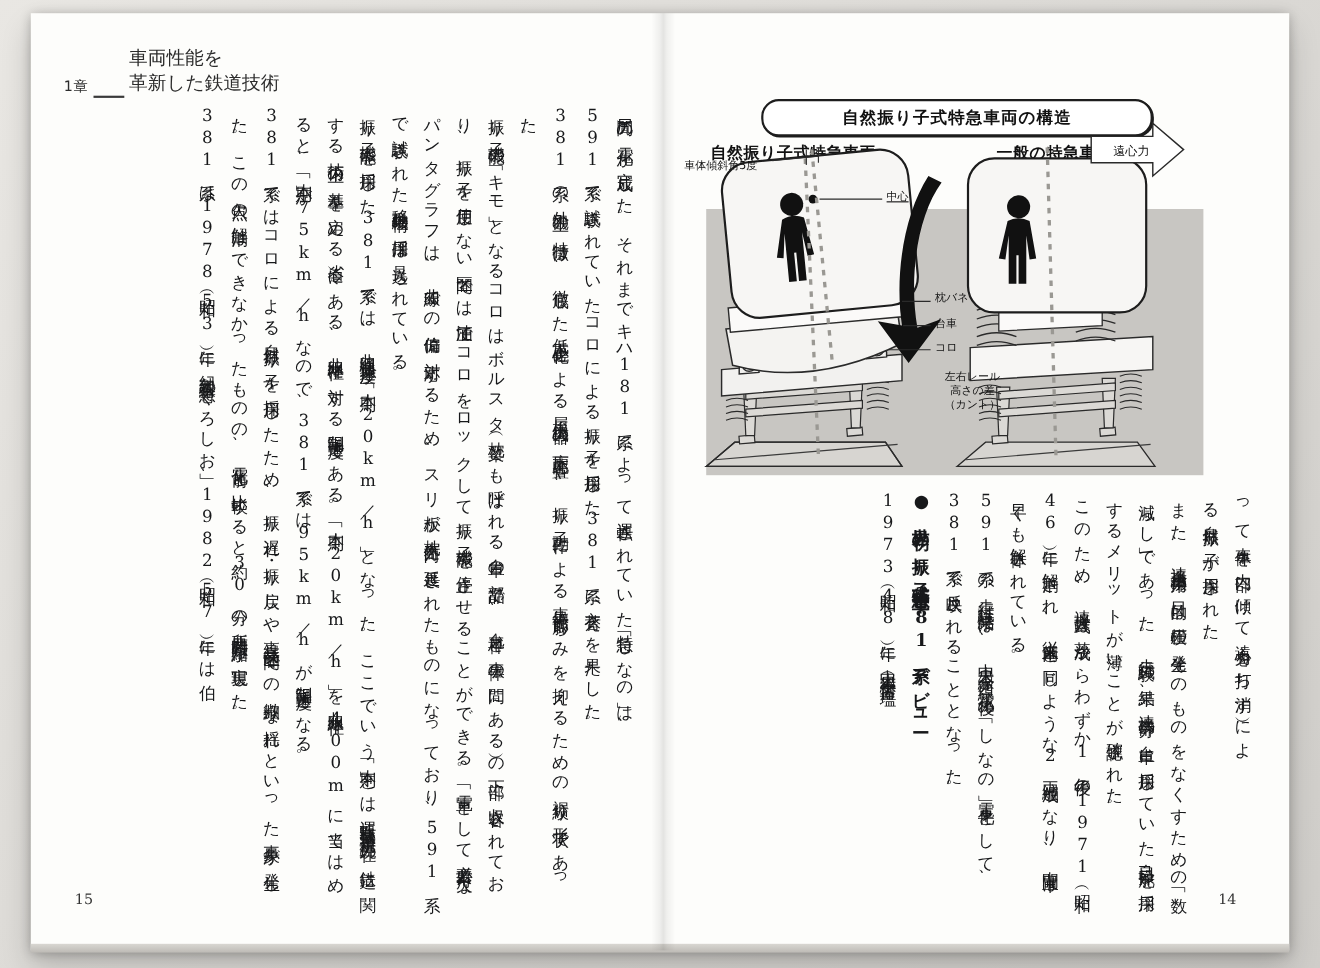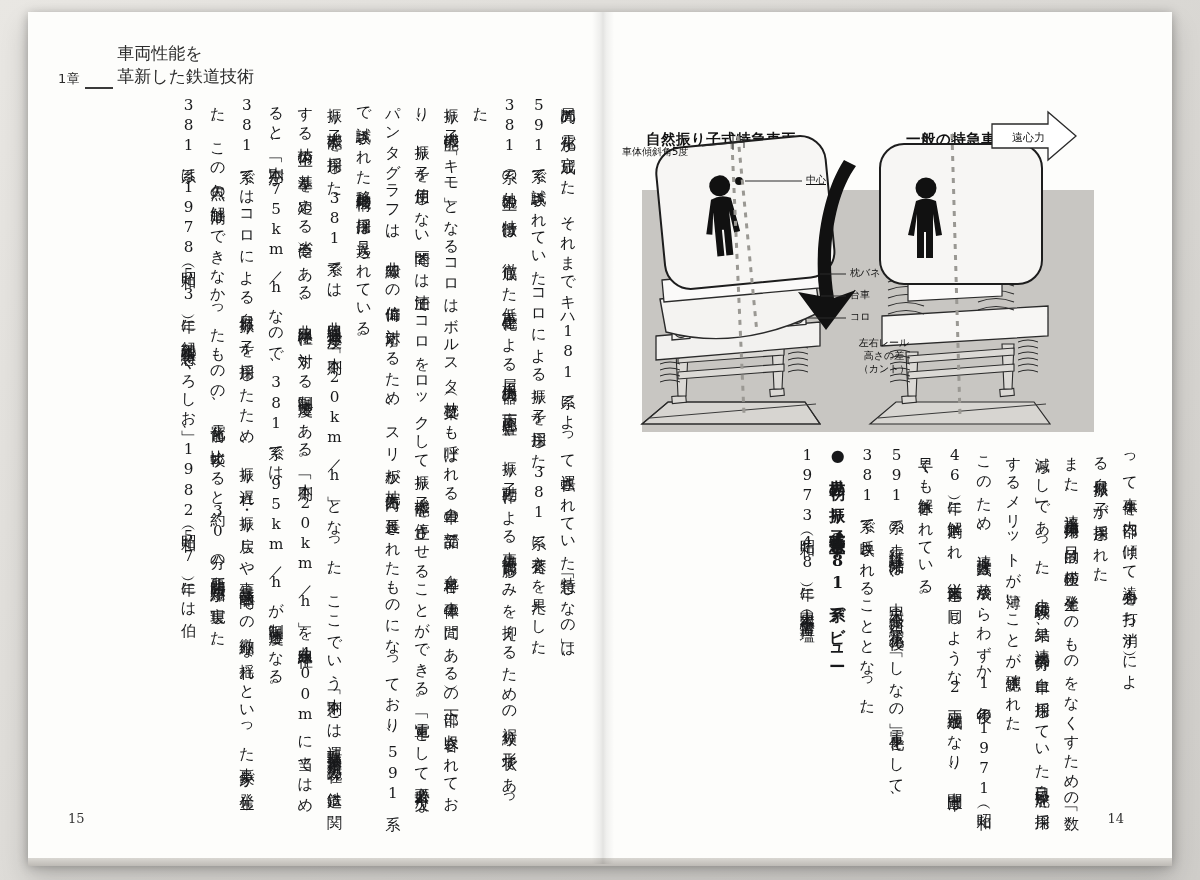--- a/index.html
+++ b/index.html
@@ -148,20 +148,21 @@
 
     <div class="folio" id="folio-left">15</div>
   </div>
 
   <div class="page" id="page-right">
 
     <div id="figure">
 
       <div id="fig-bg"></div>
 
+      <div id="fig-title">自然振り子式特急車両の構造</div>
 
       <div class="fig-subtitle" id="sub-left">自然振り子式特急車両</div>
       <div class="fig-subtitle" id="sub-right">一般の特急車両</div>
 
       <svg id="svg-fig" viewBox="0 0 498 348">
         <defs>
           <marker id="nil"></marker>
         </defs>
 
         <g>
@@ -272,21 +273,21 @@
           <line x1="200" y1="190" x2="226" y2="190"></line>
           <line x1="201" y1="212" x2="226" y2="212"></line>
           <line x1="188" y1="234" x2="226" y2="234"></line>
         </g>
       </svg>
 
       <div class="fig-label" style="left:2px;top:62px;">車体傾斜角5度</div>
 
       <div class="fig-label" style="left:186px;top:90px;text-decoration:underline;">中心</div>
 
-      <div class="fig-label" style="left:230px;top:183px;">枕バネ</div>
+      <div class="fig-label" style="left:230px;top:183px;font-family:Liberation Mono, monospace;">枕バネ</div>
 
       <div class="fig-label" style="left:230px;top:205px;">台車</div>
 
       <div class="fig-label" style="left:230px;top:227px;">コロ</div>
 
       <div class="fig-label ctr" style="left:228px;top:252px;width:72px;line-height:1.3;">
         <div>左右レール</div>
         <div>高さの差</div>
         <div>（カント）</div>
       </div>

